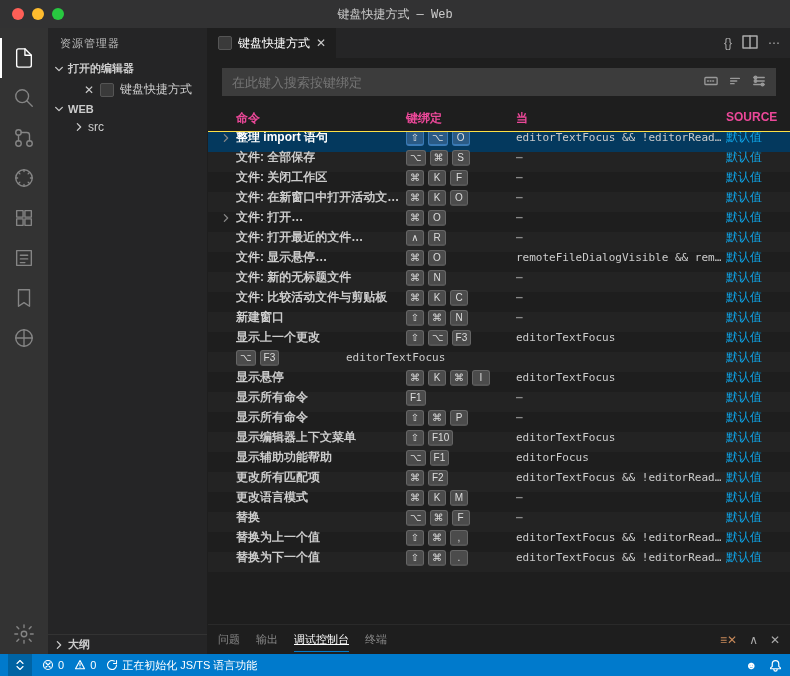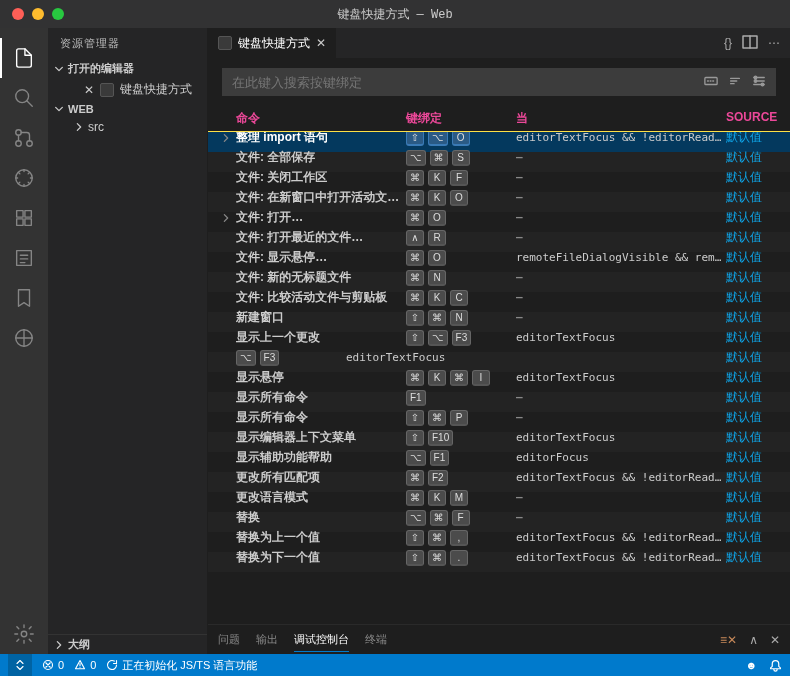--- a/index.html
+++ b/index.html
@@ -51,21 +51,21 @@
 .row .cmd { width: 170px; flex-shrink: 0; overflow: hidden; text-overflow: ellipsis; white-space: nowrap; font-weight: bold; }
 .row .keys { width: 110px; flex-shrink: 0; display: flex; gap: 4px; }
 .kb-key { min-width: 18px; height: 16px; padding: 0 3px; background: #4b4b4b; border: 1px solid #666; border-bottom: 2px solid #555; border-radius: 3px; font-size: 10px; line-height: 14px; text-align: center; color: #ddd; display: inline-block; }
 .row.selected .kb-key { background: #2a5a85; border-color: #3a7ab5; }
 .row .when { flex: 1; min-width: 0; overflow: hidden; text-overflow: ellipsis; white-space: nowrap; color: #ccc; font-family: Menlo, monospace; font-size: 11px; }
 .row .dash { color: #888; font-weight: bold; }
 .row .src { width: 50px; flex-shrink: 0; text-align: left; color: #0ea5e9; }
 .panel { height: 30px; background: #1e1e1e; border-top: 1px solid #2a2a2a; display: flex; align-items: center; padding: 0 10px; flex-shrink: 0; }
 .panel-tabs { display: flex; gap: 16px; font-size: 11px; }
 .panel-tab { color: #888; cursor: pointer; padding: 4px 0; }
-.panel-tab.active { color: #fff; border-bottom: 1px solid #007acc; }
+.panel-tab.active { color: #fff; border-bottom: 1px solid #007acc; text-decoration: underline; }
 .panel-actions { margin-left: auto; display: flex; gap: 12px; color: #aaa; align-items: center; }
 .panel-actions .clr { color: #c88a5a; }
 .statusbar { height: 22px; background: #007acc; display: flex; align-items: center; padding: 0 8px; font-size: 11px; color: #fff; flex-shrink: 0; gap: 10px; }
 .statusbar .status-item { display: flex; align-items: center; gap: 4px; cursor: pointer; }
 .statusbar .sync-bg { background: #0063a3; padding: 0 6px; height: 22px; display: flex; align-items: center; }
 .statusbar .right { margin-left: auto; display: flex; gap: 12px; }
 .sidebar-bottom { margin-top: auto; border-top: 1px solid #333; }
 svg { fill: none; stroke: currentColor; stroke-width: 1.5; stroke-linecap: round; stroke-linejoin: round; }
 </style>
 </head>

